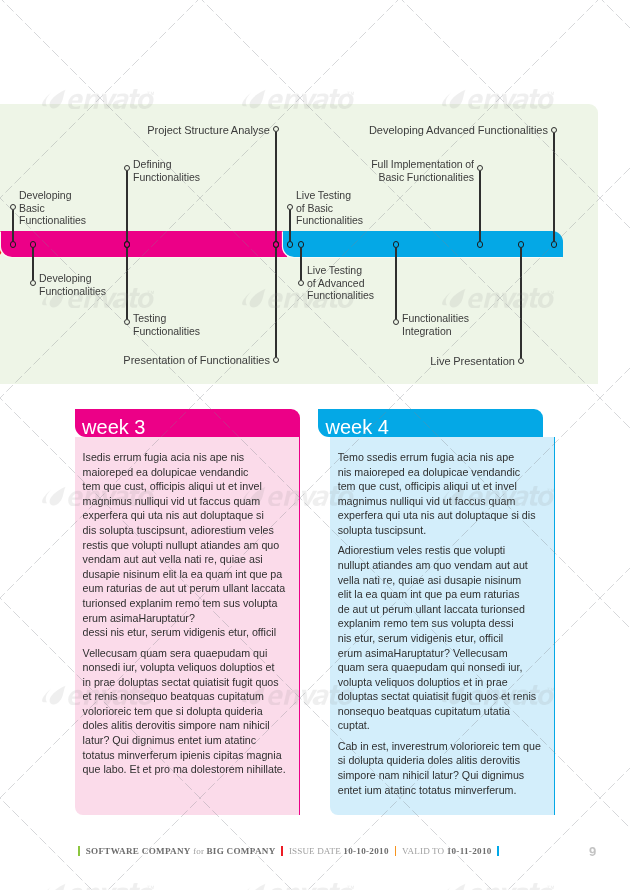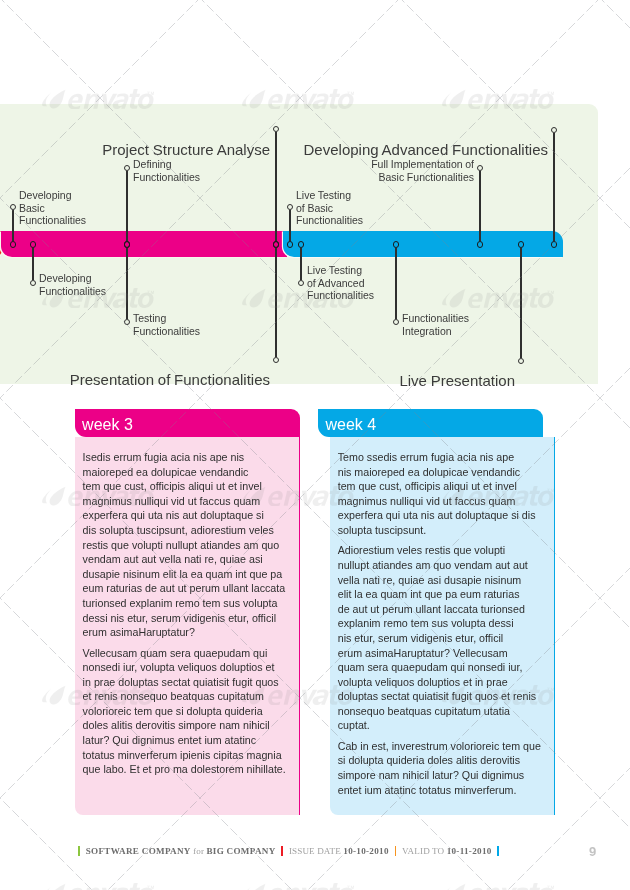--- a/index.html
+++ b/index.html
@@ -30,25 +30,25 @@
 
   
   .stem{position:absolute;width:1.25px;background:#2f2f2f;}
   .knob{position:absolute;width:6.6px;height:6.6px;border:1.6px solid #1b1b1b;border-radius:50%;
         box-sizing:border-box;background:transparent;}
   .knob-sm{position:absolute;width:6.2px;height:6.2px;border:1.6px solid #2f2f2f;border-radius:50%;
         box-sizing:border-box;background:transparent;}
   .tl-label{position:absolute;font-size:10.5px;line-height:12.6px;color:#3b3b3b;
             white-space:pre;word-spacing:-0.25px;}
   .tl-label.right{text-align:right;}
-  .tl-label.small{font-size:15px;word-spacing:-0.35px;margin-top:20px;}
+  .tl-label.small{font-size:11px;word-spacing:-0.35px;}
 
   
   .card-head{position:absolute;height:28px;border-bottom-left-radius:11px;border-top-right-radius:9px;}
-  .card-head span{position:absolute;left:7.5px;top:7px;font-size:16px;color:#ffffff;font-weight:400;text-align:right;}
+  .card-head span{position:absolute;left:7.5px;top:7px;font-size:20px;color:#ffffff;font-weight:400;text-align:right;}
   .card-body{position:absolute;box-sizing:border-box;border-bottom-left-radius:8px;}
   .card-body p{margin:0 0 5.8px 0;font-size:10.7px;line-height:14.6px;color:#2f2f2f;}
   .card-body .tline{display:block;white-space:nowrap;}
   .card-body p:last-child{margin-bottom:0;}
   .card-edge{position:absolute;width:1.4px;}
 
   
   .footer{position:absolute;left:0;top:841px;width:630px;height:20px;}
   .footer-inner{position:absolute;left:72.4px;top:0;font-size:9.1px;line-height:20px;
                 color:#a0a0a0;white-space:nowrap;letter-spacing:.12px;font-family:Liberation Serif, serif;}
@@ -164,22 +164,22 @@
           <span class="tline">maioreped ea dolupicae vendandic</span>
           <span class="tline">tem que cust, officipis aliqui ut et invel</span>
           <span class="tline">magnimus nulliqui vid ut faccus quam</span>
           <span class="tline">experfera qui uta nis aut doluptaque si</span>
           <span class="tline">dis solupta tuscipsunt, adiorestium veles</span>
           <span class="tline">restis que volupti nullupt atiandes am quo</span>
           <span class="tline">vendam aut aut vella nati re, quiae asi</span>
           <span class="tline">dusapie nisinum elit la ea quam int que pa</span>
           <span class="tline">eum raturias de aut ut perum ullant laccata</span>
           <span class="tline">turionsed explanim remo tem sus volupta</span>
+          <span class="tline">erum asimaHaruptatur?</span>
           <span class="tline">dessi nis etur, serum vidigenis etur, officil</span>
-          <span class="tline">erum asimaHaruptatur?</span>
         </p>
         <p>
           <span class="tline">Vellecusam quam sera quaepudam qui</span>
           <span class="tline">nonsedi iur, volupta veliquos doluptios et</span>
           <span class="tline">in prae doluptas sectat quiatisit fugit quos</span>
           <span class="tline">et renis nonsequo beatquas cupitatum</span>
           <span class="tline">volorioreic tem que si dolupta quideria</span>
           <span class="tline">doles alitis derovitis simpore nam nihicil</span>
           <span class="tline">latur? Qui dignimus entet ium atatinc</span>
           <span class="tline">totatus minverferum ipienis cipitas magnia</span>

